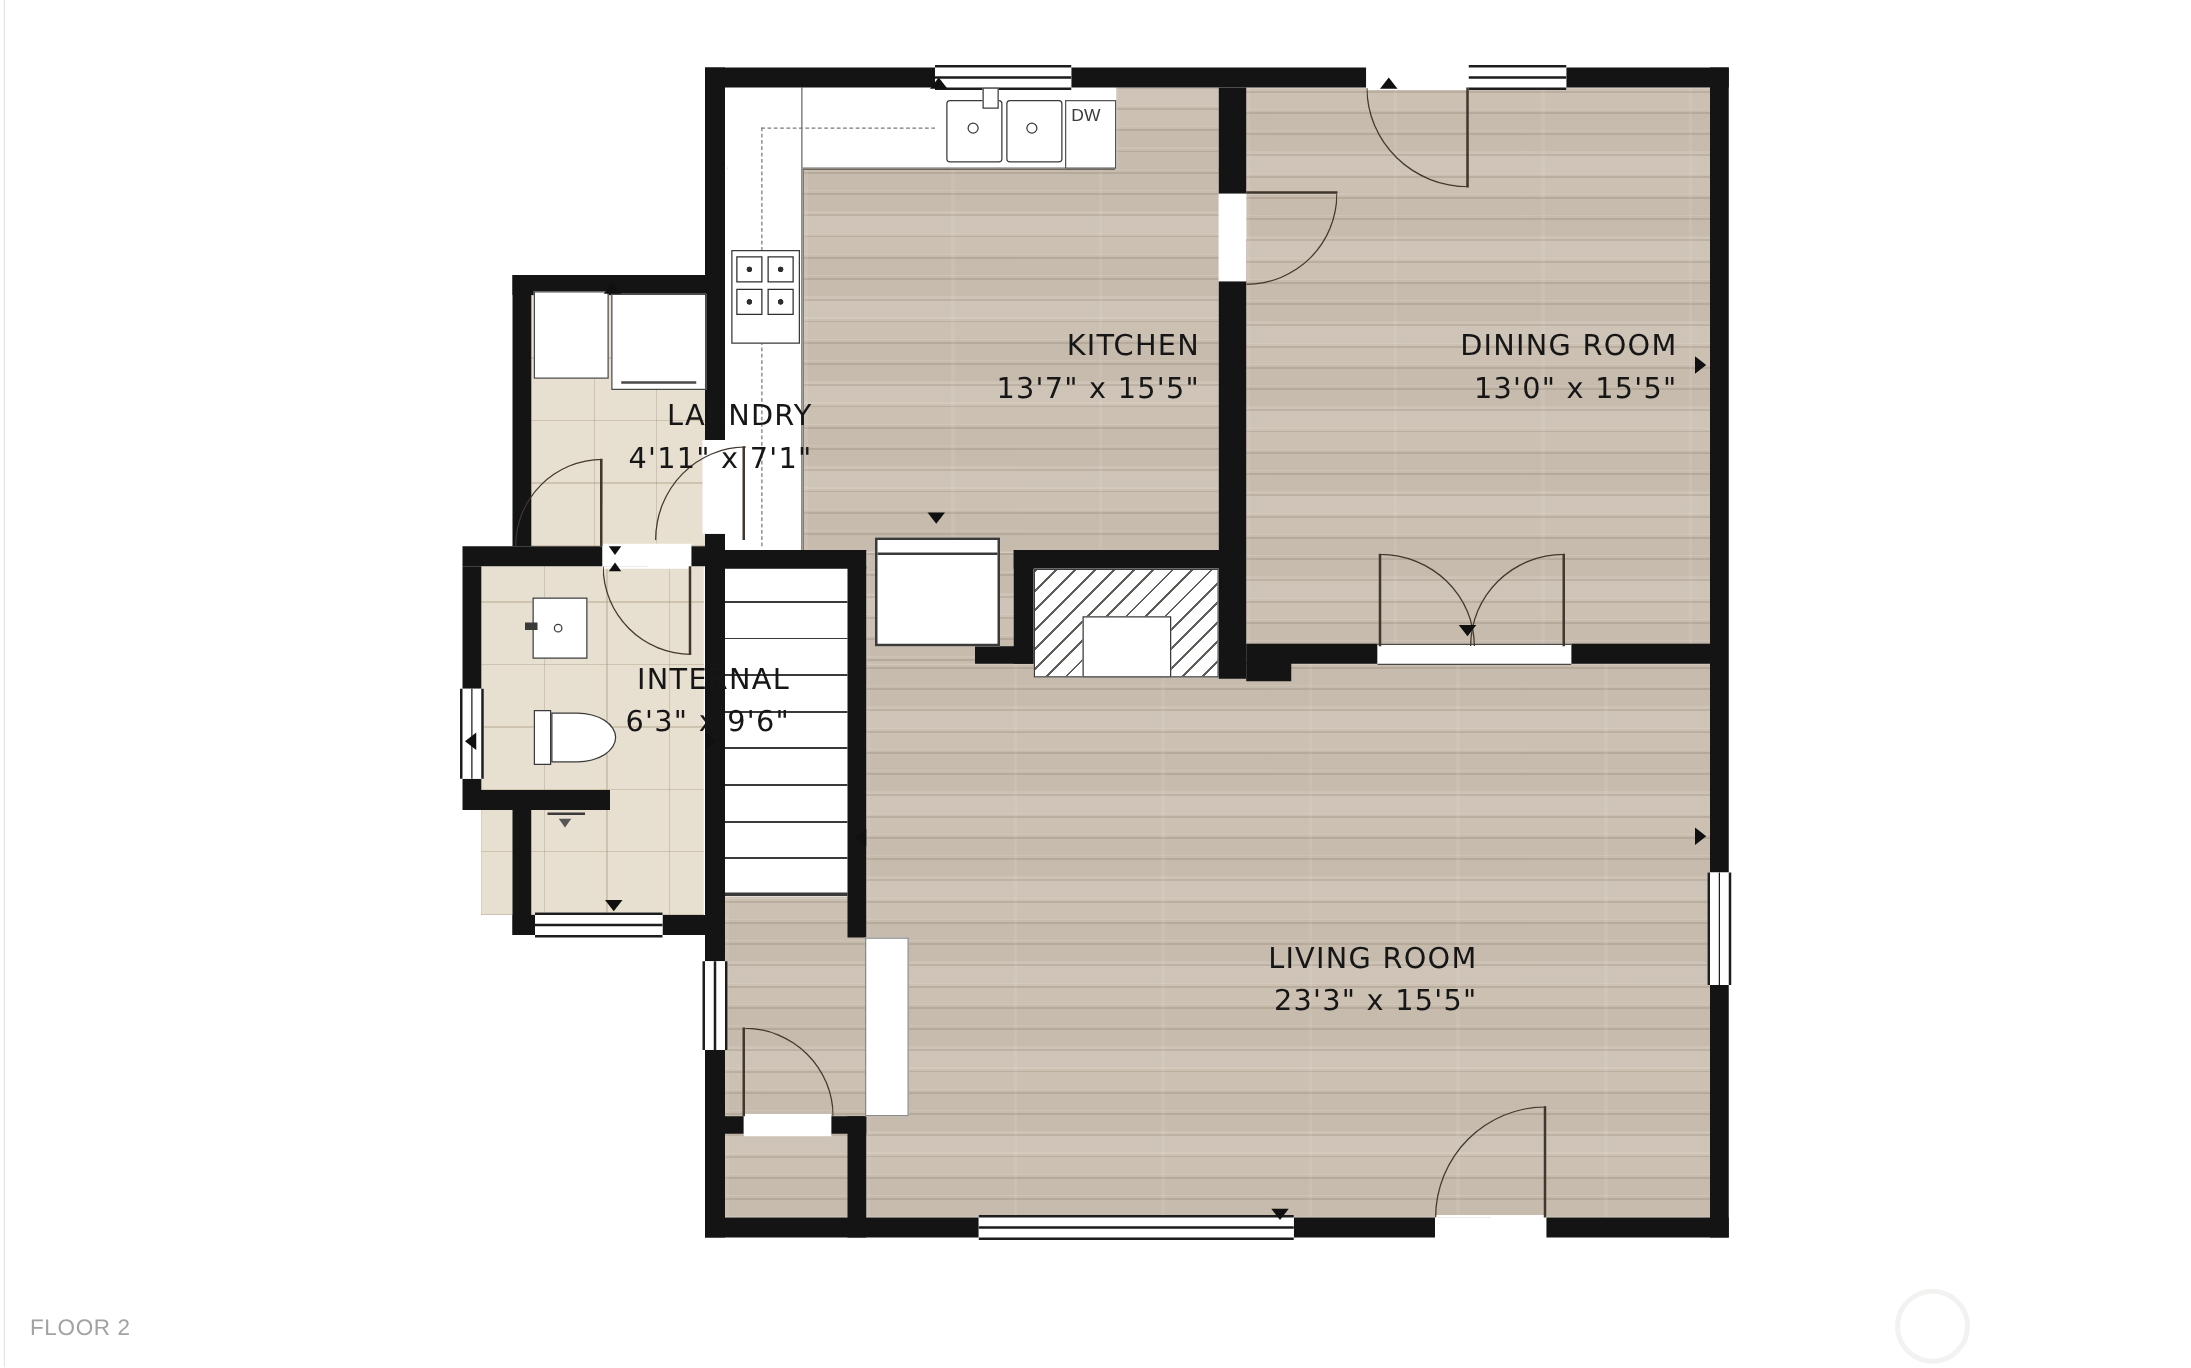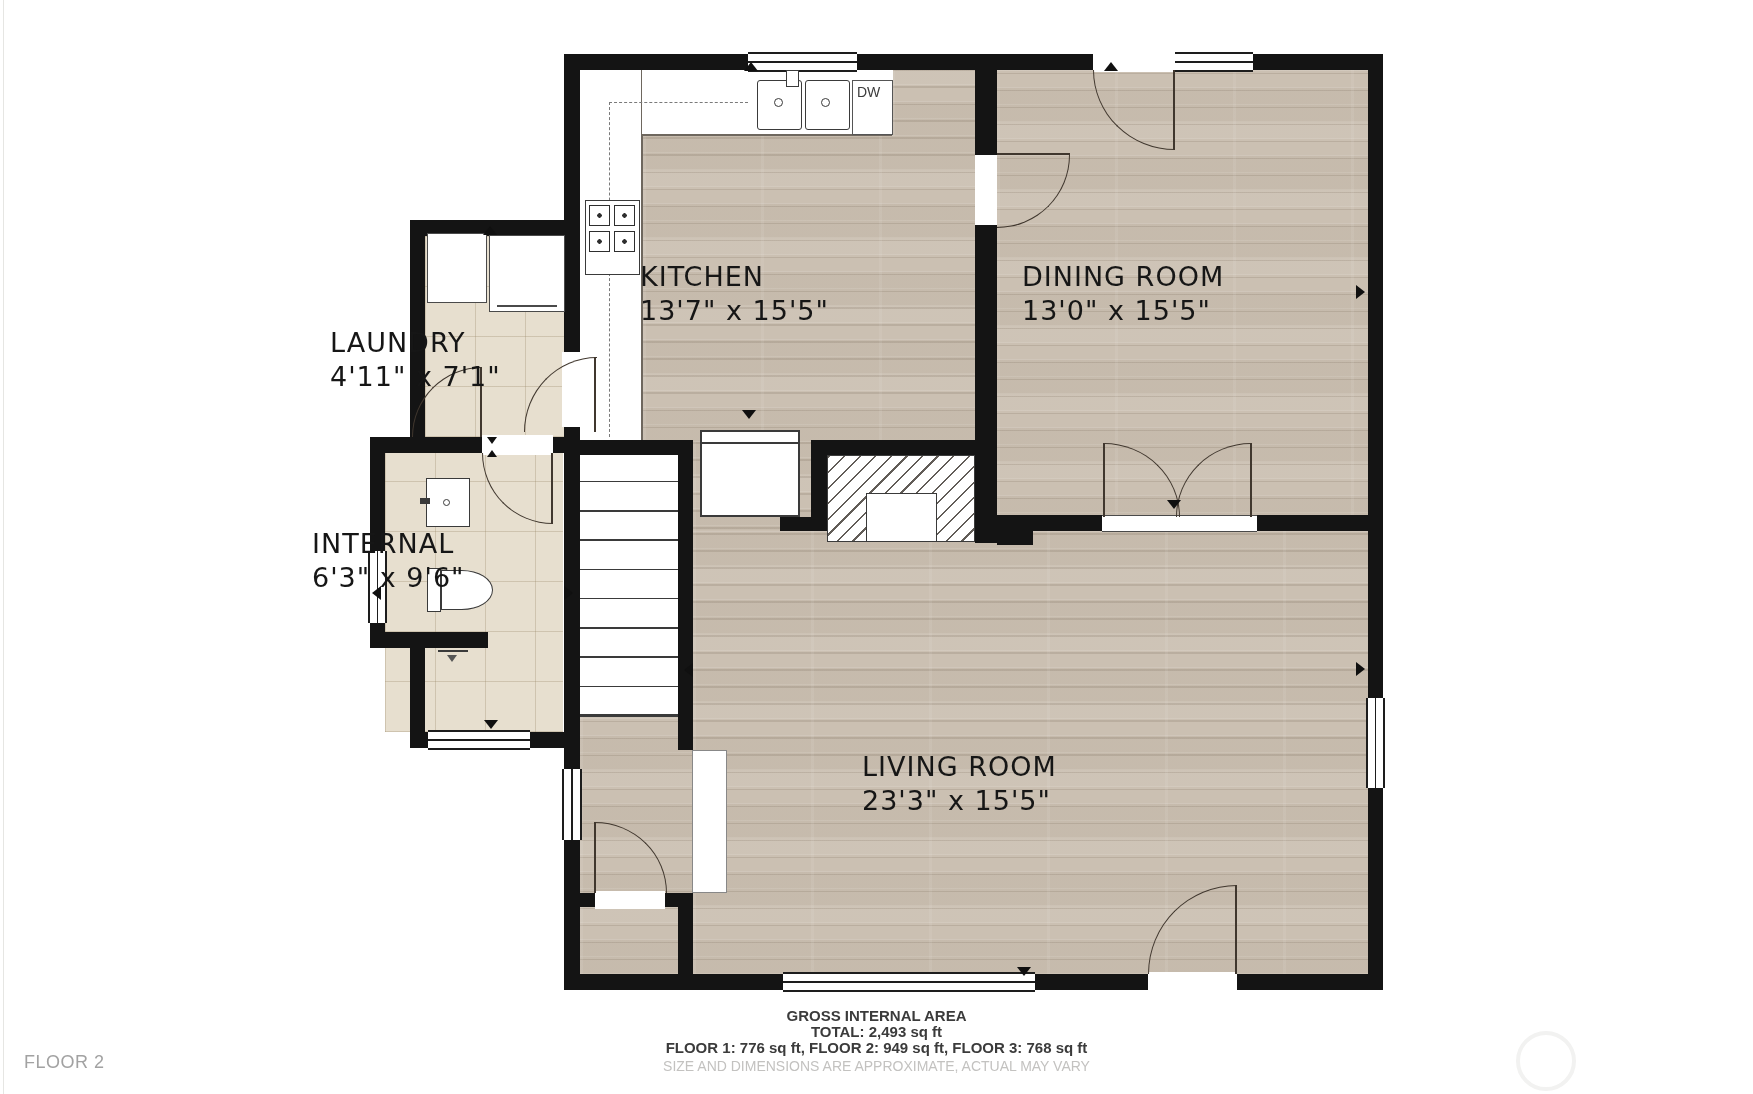--- a/index.html
+++ b/index.html
@@ -34,21 +34,21 @@
     background-image:repeating-linear-gradient(180deg, transparent 0 27.7px, #3a3a3a 27.7px 29.3px);}
   .dash-v{position:absolute;border-left:1.6px dashed #7a7a7a;}
   .dash-h{position:absolute;border-top:1.6px dashed #7a7a7a;}
   .tri{position:absolute;width:0;height:0;}
   .tri-up{border-left:7px solid transparent;border-right:7px solid transparent;border-bottom:9px solid #101010;}
   .tri-down{border-left:7px solid transparent;border-right:7px solid transparent;border-top:9px solid #101010;}
   .tri-left{border-top:7px solid transparent;border-bottom:7px solid transparent;border-right:9px solid #101010;}
   .tri-right{border-top:7px solid transparent;border-bottom:7px solid transparent;border-left:9px solid #101010;}
   .tri-sm.tri-up{border-left-width:5px;border-right-width:5px;border-bottom-width:7px;}
   .tri-sm.tri-down{border-left-width:5px;border-right-width:5px;border-top-width:7px;}
-  .room-label{position:absolute;width:320px;text-align:left;color:#161616;font-size:27px;line-height:34px;letter-spacing:1px;z-index:40;}
+  .room-label{position:absolute;width:320px;text-align:right;color:#161616;font-size:23px;line-height:34px;letter-spacing:1px;z-index:40;}
   .burner{position:absolute;border:1.3px solid #2e2e2e;box-sizing:border-box;
     background:radial-gradient(circle at 50% 50%, #2e2e2e 0 2px, transparent 2.5px);}
   .footer{position:absolute;left:0;top:1008px;width:1753px;text-align:center;z-index:50;
     font-family:"Liberation Sans",sans-serif;color:#3b3b3b;}
   .footer .f{font-size:15px;font-weight:600;line-height:16px;}
   .footer .fd{font-size:14px;font-weight:400;line-height:16px;color:#c3c2c0;margin-top:2px;}
   .floor-tag{position:absolute;left:24px;top:1052px;font-size:18px;color:#a2a2a2;letter-spacing:.5px;
     font-family:"Liberation Sans",sans-serif;z-index:50;}
   .watermark{position:absolute;left:1516px;top:1031px;width:52px;height:52px;border-radius:50%;
     border:4px solid #f2f2f1;z-index:50;}
@@ -209,34 +209,28 @@
   <div class="tri tri-up tri-sm" style="left:487px;top:450px;z-index:32;"></div>
 
   <div class="room-label" style="left:640px;top:260px;">
     <div>KITCHEN</div>
     <div>13'7" x 15'5"</div>
   </div>
   <div class="room-label" style="left:1022px;top:260px;">
     <div>DINING ROOM</div>
     <div>13'0" x 15'5"</div>
   </div>
-  <div class="room-label" style="left:330px;top:326px;">
+  <div class="room-label" style="left:330px;top:316px;">
     <div>LAUNDRY</div>
     <div>4'11" x 7'1"</div>
   </div>
   <div class="room-label" style="left:312px;top:527px;">
     <div>INTERNAL</div>
     <div>6'3" x 9'6"</div>
   </div>
   <div class="room-label" style="left:862px;top:718px;margin-top:32px;">
     <div>LIVING ROOM</div>
     <div>23'3" x 15'5"</div>
   </div>
 
-  <div class="footer">
-    <div class="f">GROSS INTERNAL AREA</div>
-    <div class="f">TOTAL: 2,493 sq ft</div>
-    <div class="f">FLOOR 1: 776 sq ft, FLOOR 2: 949 sq ft, FLOOR 3: 768 sq ft</div>
-    <div class="fd">SIZE AND DIMENSIONS ARE APPROXIMATE, ACTUAL MAY VARY</div>
-  </div>
   <div class="floor-tag">FLOOR 2</div>
   <div class="watermark"></div>
 </div>
 
 </body></html>

